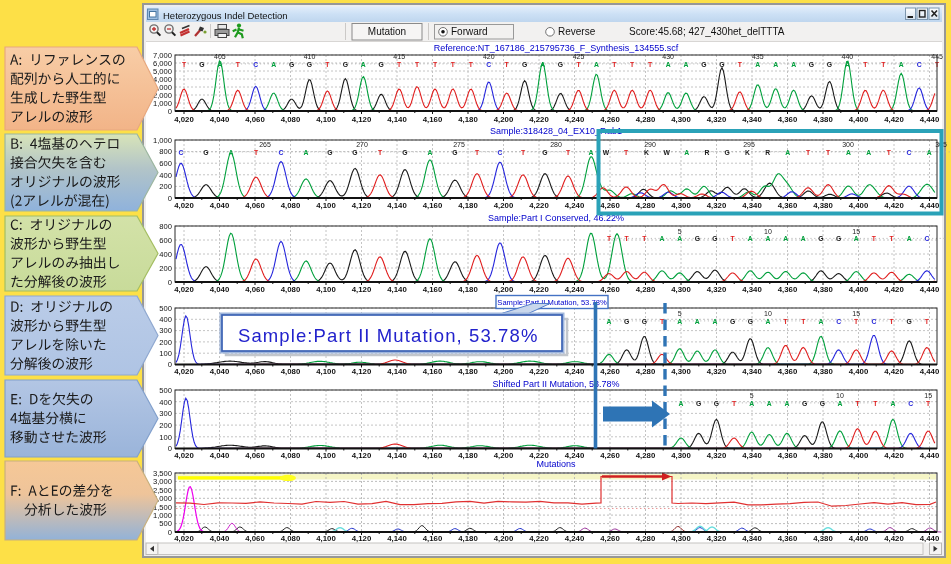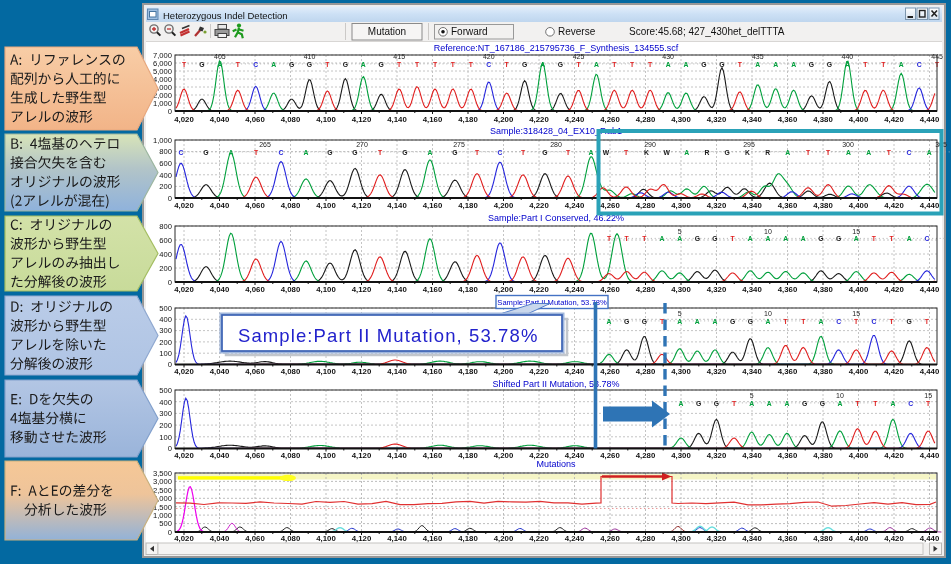--- a/index.html
+++ b/index.html
@@ -1,14 +1,14 @@
 <!DOCTYPE html>
 <html><head><meta charset="utf-8"><style>
 html,body{margin:0;padding:0;background:#ffffff;}
-#page{position:relative;width:951px;height:564px;background:#0369a1;overflow:hidden;font-family:"Liberation Sans",sans-serif;}
+#page{position:relative;width:951px;height:564px;background:#fde047;overflow:hidden;font-family:"Liberation Sans",sans-serif;}
 svg{position:absolute;left:0;top:0;}
 text{font-family:"Liberation Sans",sans-serif;}
 </style></head>
 <body>
 <div id="page">
 <svg width="951" height="564" viewBox="0 0 951 564">
 <defs>
 <linearGradient id="tbgrad" x1="0" y1="0" x2="0" y2="1">
           <stop offset="0" stop-color="#E3EEFA"></stop>
           <stop offset="0.5" stop-color="#CCE0F5"></stop>

